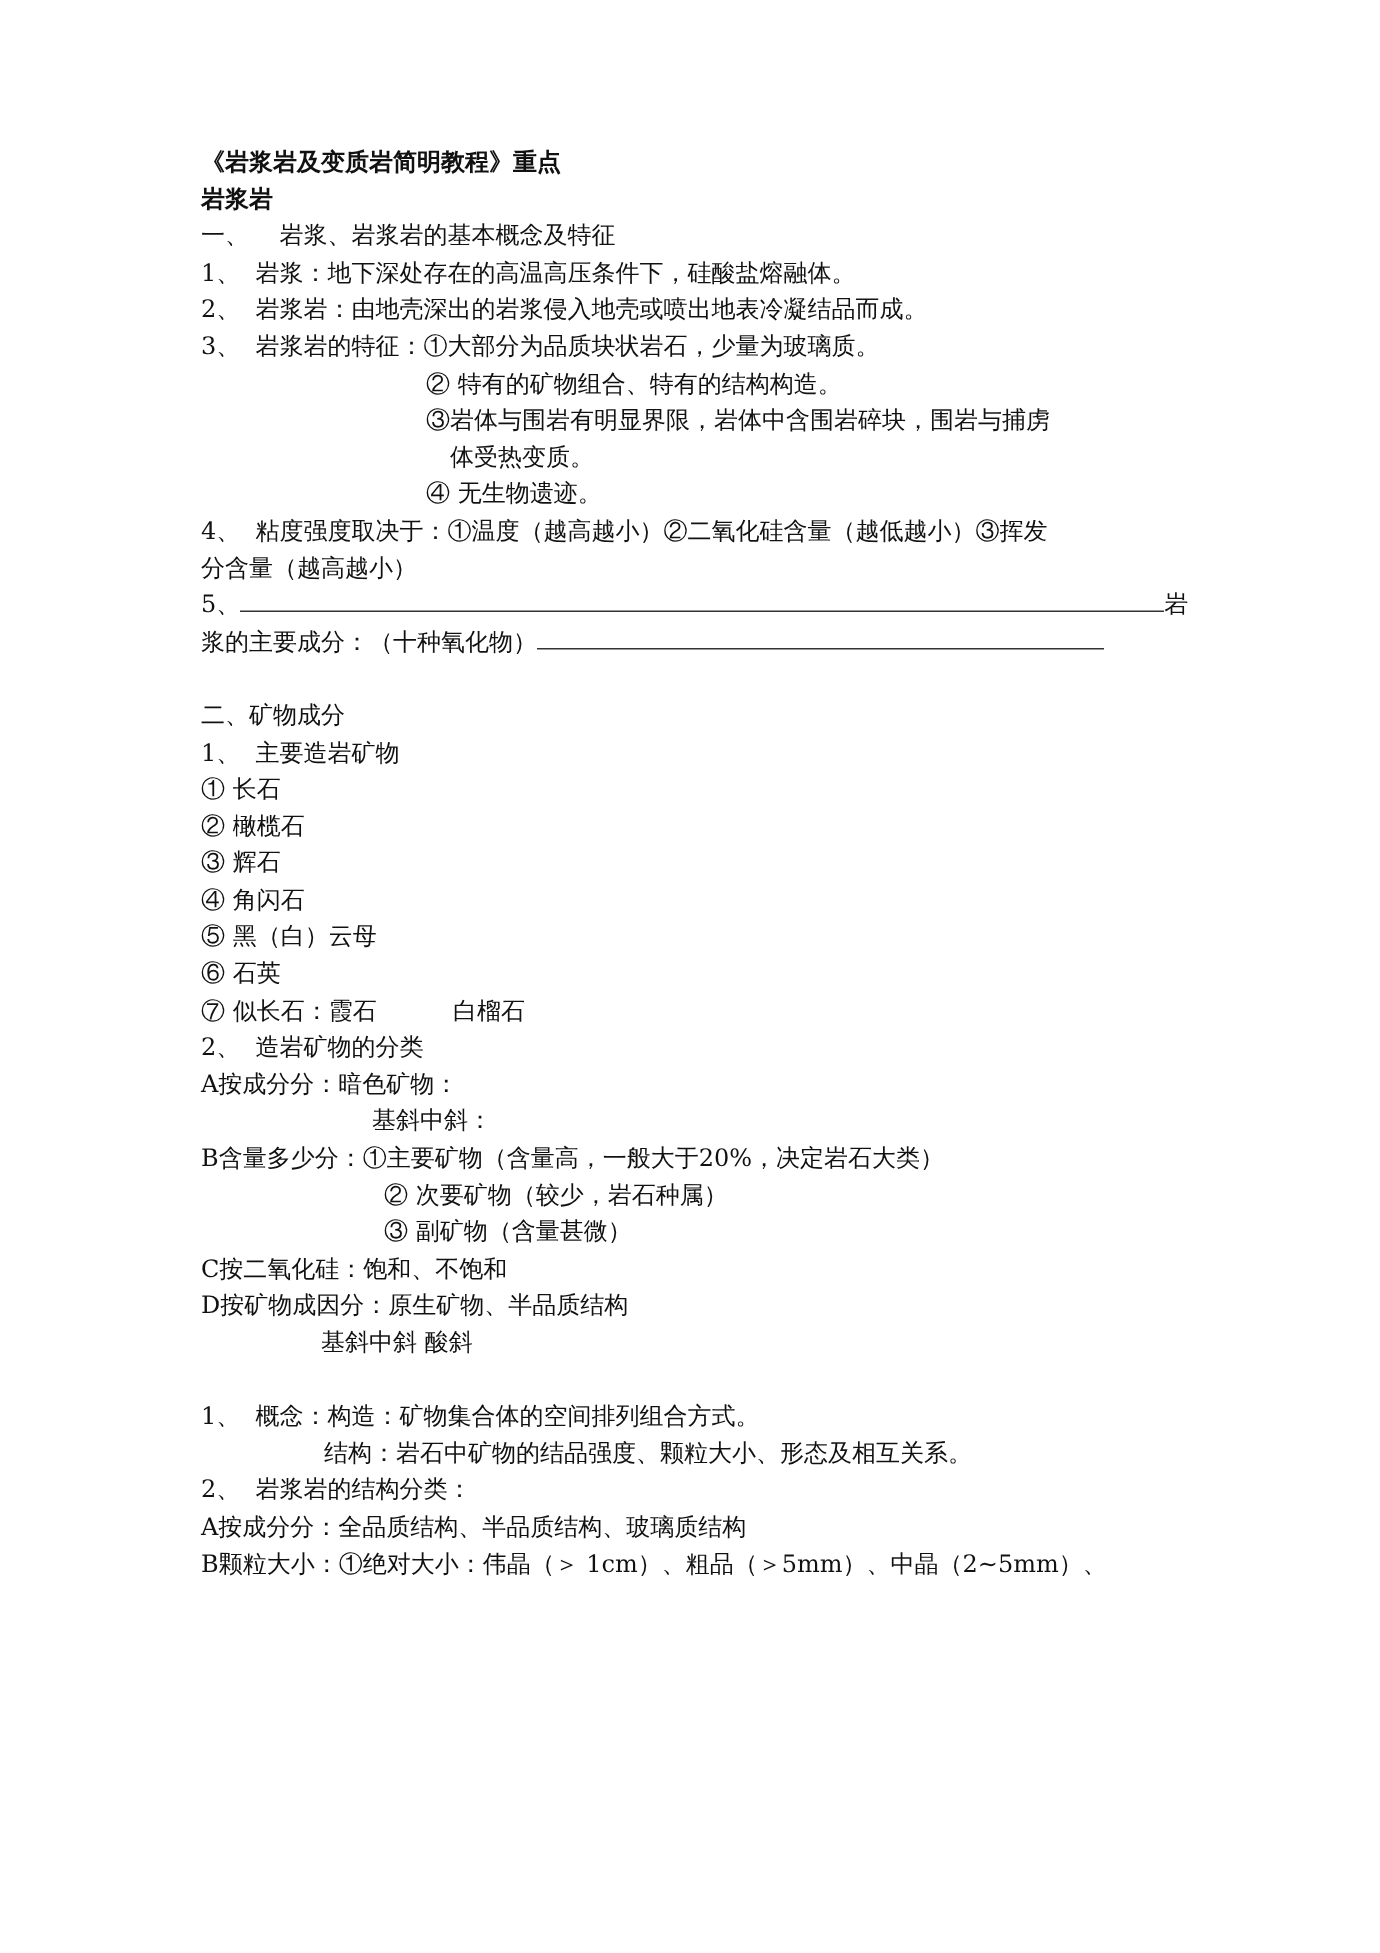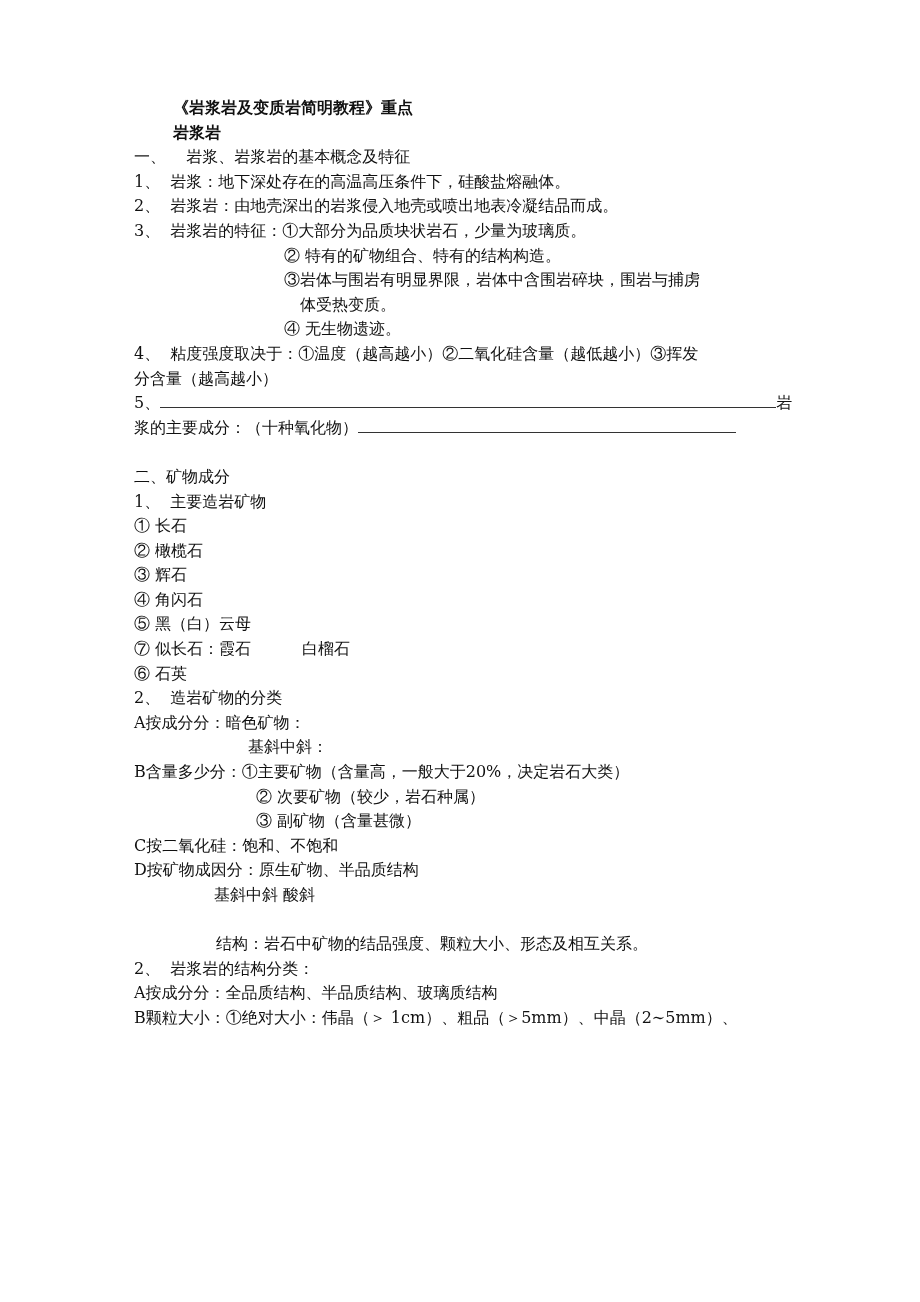--- a/index.html
+++ b/index.html
@@ -3,21 +3,21 @@
 <meta charset="utf-8">
 <style>
   html, body { margin: 0; padding: 0; background: #ffffff; }
   body { width: 920px; height: 1302px; position: relative; overflow: hidden; }
   .page {
     position: absolute; left: 134px; top: 96px; width: 680px;
     font-family: "DejaVu Serif", "Liberation Serif", serif;
     font-size: 16px; color: #111; line-height: 24.6px;
   }
   .line { height: 24.6px; white-space: pre; position: relative; }
-  .bold { font-family: "DejaVu Sans", "Liberation Sans", sans-serif; font-weight: bold; font-size: 16px; margin-left: 39px; }
+  .bold { font-family: "DejaVu Sans", "Liberation Sans", sans-serif; font-weight: bold; font-size: 16px; }
   .blank { height: 24.6px; }
   .uline { display: inline-block; border-bottom: 1px solid #333; height: 16px; vertical-align: baseline; }
 </style>
 </head>
 <body>
 
 <div class="page">
   <div class="line bold">《岩浆岩及变质岩简明教程》重点</div>
   <div class="line bold">岩浆岩</div>
   <div class="line">一、    岩浆、岩浆岩的基本概念及特征</div>
@@ -34,30 +34,31 @@
   <div class="line"><span>浆的主要成分：（十种氧化物）</span><span class="uline" style="width:378px"></span></div>
   <div class="blank"></div>
 
   <div class="line">二、矿物成分</div>
   <div class="line">1、  主要造岩矿物</div>
   <div class="line">① 长石</div>
   <div class="line">② 橄榄石</div>
   <div class="line">③ 辉石</div>
   <div class="line">④ 角闪石</div>
   <div class="line">⑤ 黑（白）云母</div>
+  <div class="line">⑥ 石英</div>
   <div class="line">⑦ 似长石：霞石          白榴石</div>
-  <div class="line">⑥ 石英</div>
   <div class="line">2、  造岩矿物的分类</div>
   <div class="line">A按成分分：暗色矿物：</div>
   <div class="line" style="padding-left:114px">基斜中斜：</div>
   <div class="line">B含量多少分：①主要矿物（含量高，一般大于20%，决定岩石大类）</div>
   <div class="line" style="padding-left:122px">② 次要矿物（较少，岩石种属）</div>
   <div class="line" style="padding-left:122px">③ 副矿物（含量甚微）</div>
   <div class="line">C按二氧化硅：饱和、不饱和</div>
   <div class="line">D按矿物成因分：原生矿物、半品质结构</div>
   <div class="line" style="padding-left:80px">基斜中斜 酸斜</div>
   <div class="blank"></div>
 
+  <div class="line">1、  概念：构造：矿物集合体的空间排列组合方式。</div>
   <div class="line" style="padding-left:82px">结构：岩石中矿物的结品强度、颗粒大小、形态及相互关系。</div>
   <div class="line">2、  岩浆岩的结构分类：</div>
   <div class="line">A按成分分：全品质结构、半品质结构、玻璃质结构</div>
   <div class="line">B颗粒大小：①绝对大小：伟晶（＞ 1cm）、粗品（＞5mm）、中晶（2∼5mm）、</div>
 </div>
 
 </body></html>

